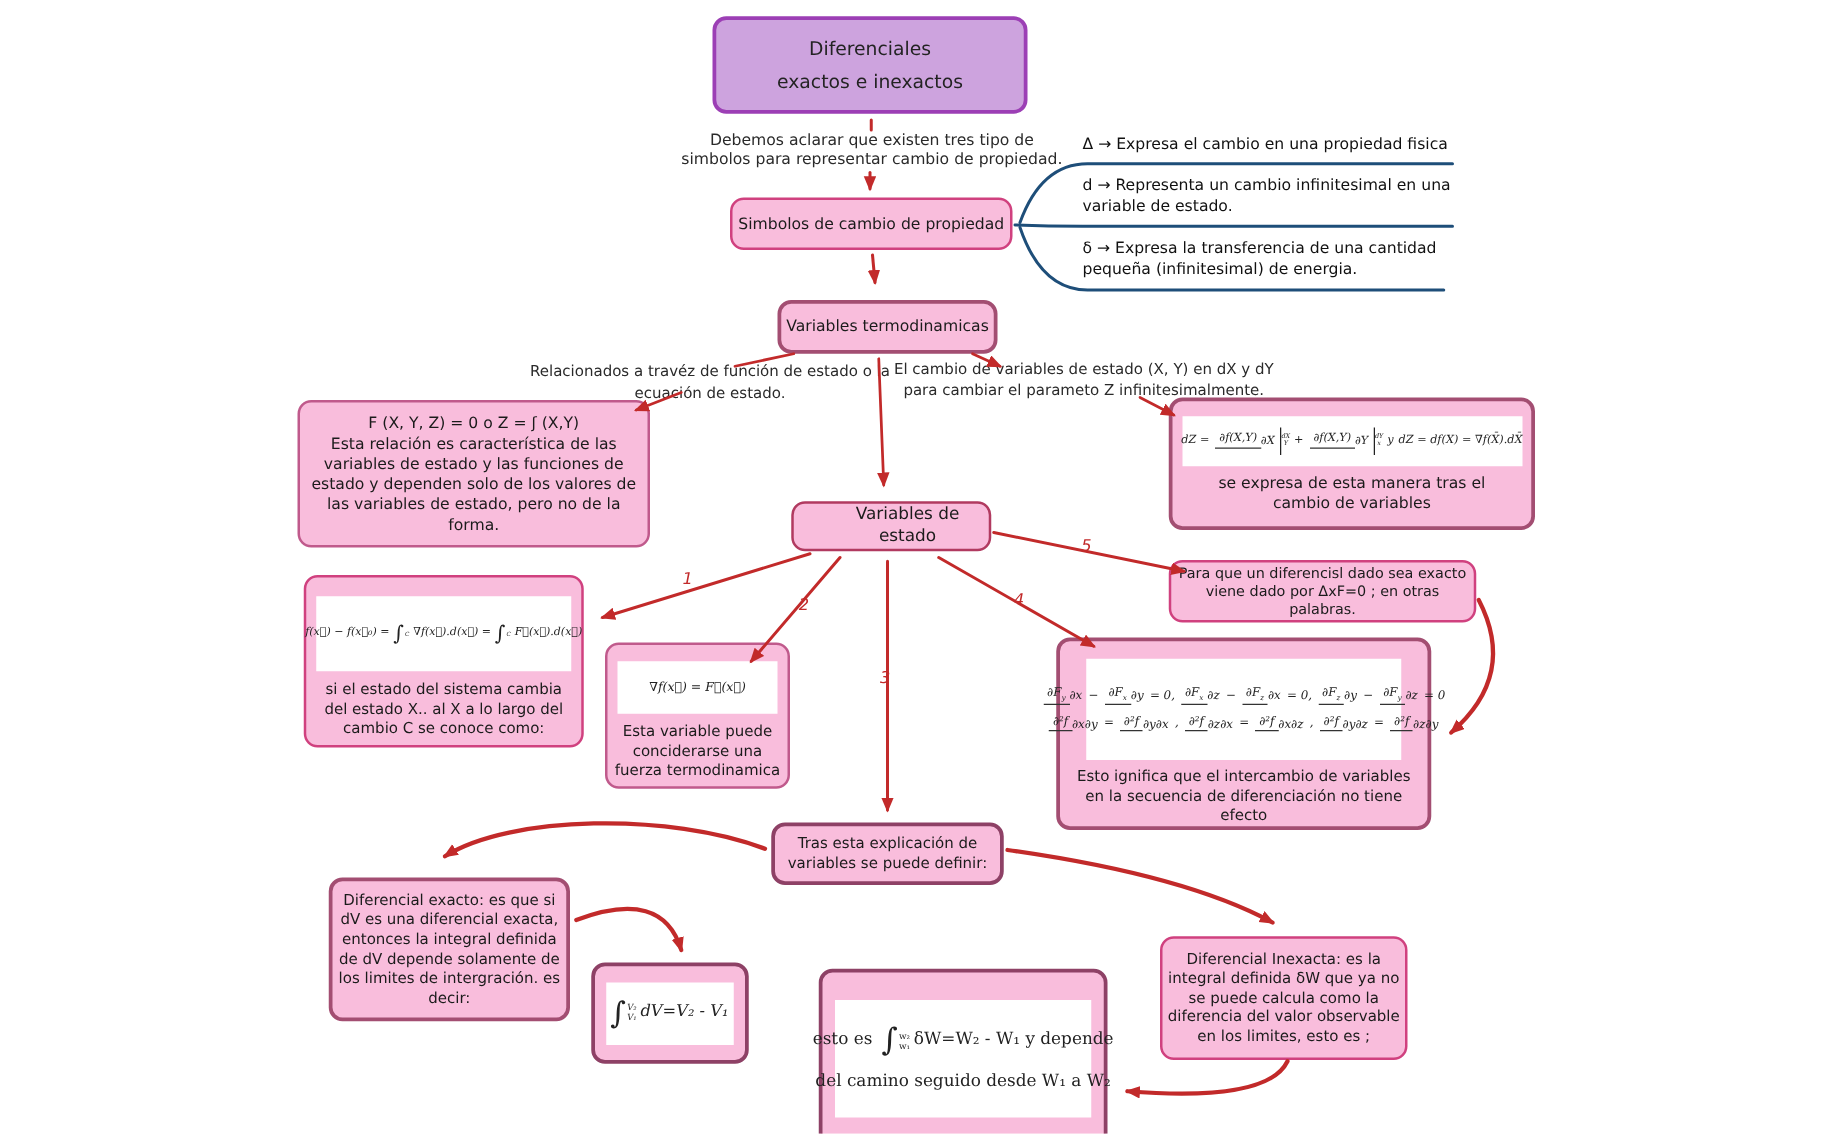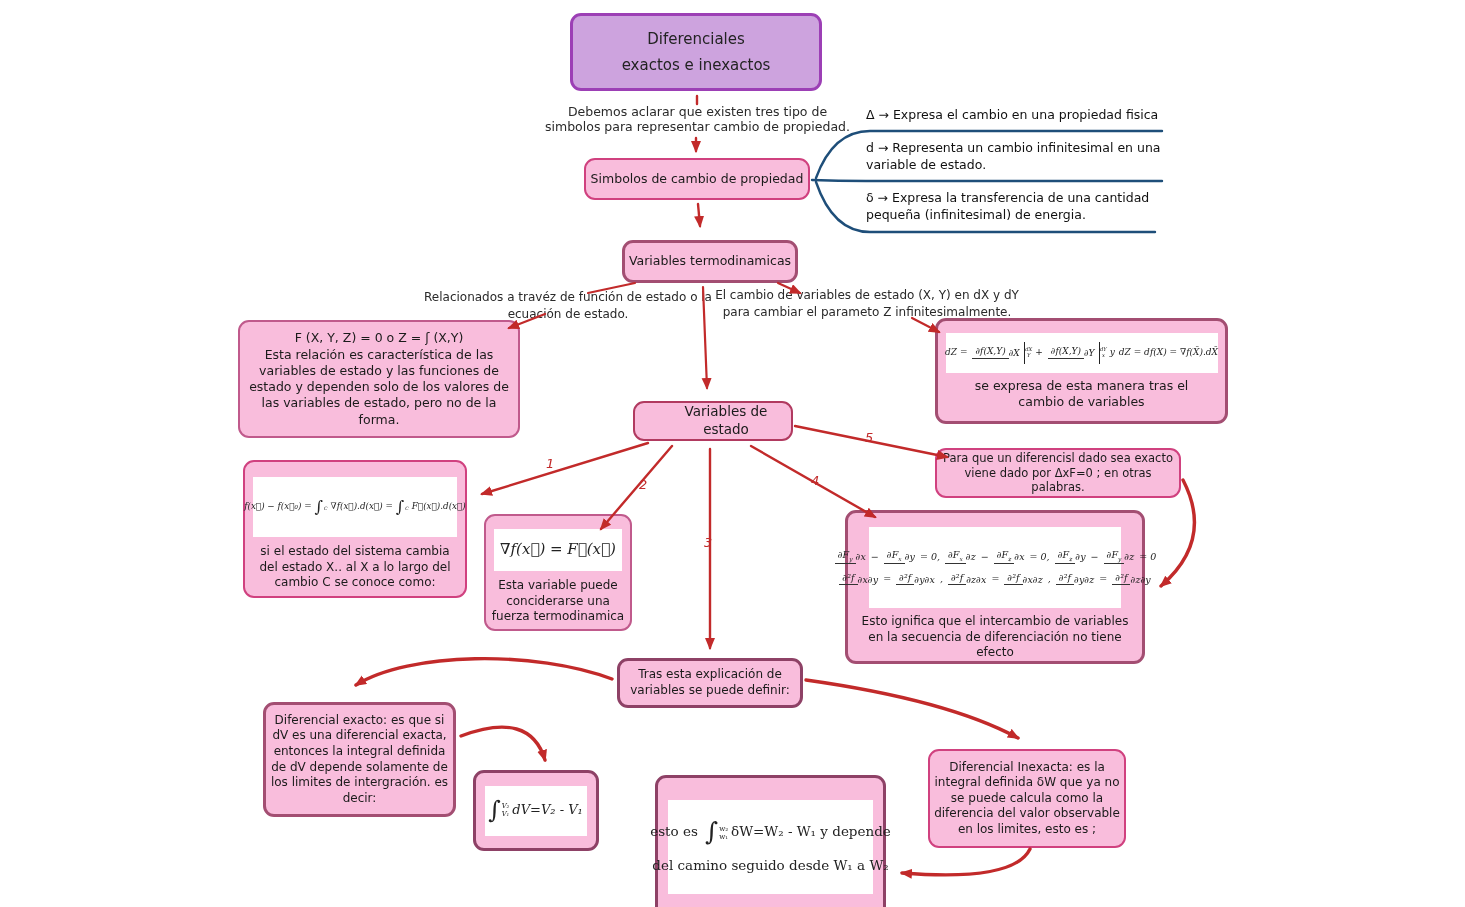--- a/index.html
+++ b/index.html
@@ -161,21 +161,21 @@
             <span></span>
             <span>C</span>
           </span>
         </span>
         <span class="ft">F⃗(x⃗).d(x⃗)</span>
       </div>
     <div class="caption" style="width:210px;margin-top:7px;">si el estado del sistema cambia del estado X.. al X a lo largo del cambio C se conoce como:</div>
   </div>
 
   <div class="box bd-rose" style="left:484px;top:514px;width:148px;height:117px;padding-top:13px;justify-content:flex-start;">
-    <div class="strip" style="width:128px;height:42px;font-size:15px;">
+    <div class="strip" style="width:128px;height:42px;font-size:10px;">
       <span>∇f(x⃗) = F⃗(x⃗)</span>
     </div>
     <div class="caption" style="width:134px;margin-top:7px;">Esta variable puede conciderarse una fuerza termodinamica</div>
   </div>
 
   <div class="box bd-crimson" style="left:935px;top:448px;width:246px;height:50px;font-size:11.5px;padding:3px 4px;">
     <span style="width:238px;">Para que un diferencisl dado sea exacto viene dado por ΔxF=0 ; en otras palabras.</span>
   </div>
 
   <div class="box bd-mauve" style="left:845px;top:510px;width:300px;height:154px;padding-top:14px;justify-content:flex-start;">

